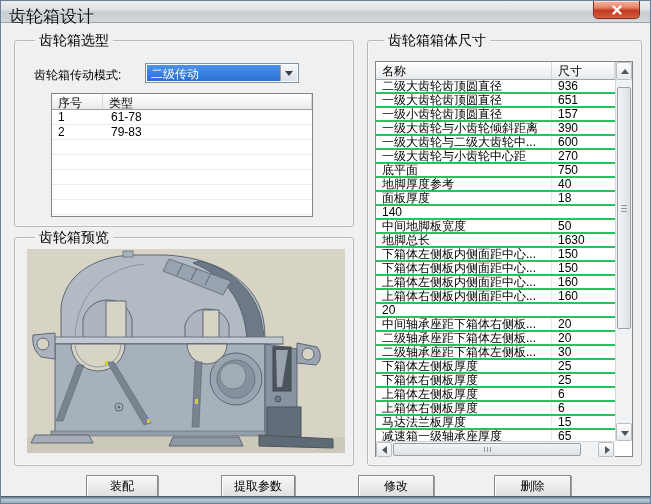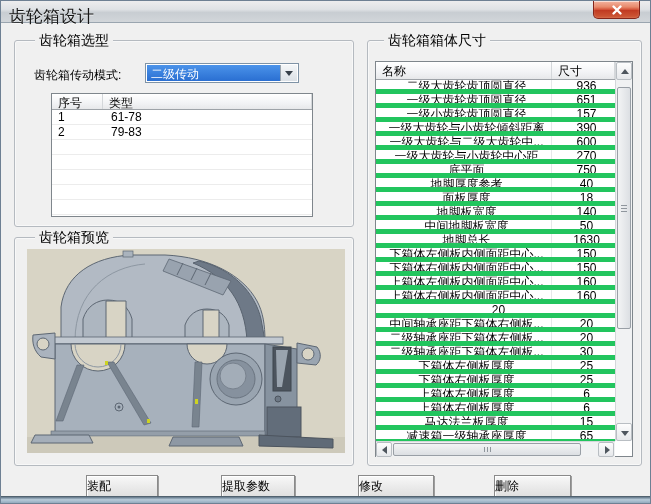--- a/index.html
+++ b/index.html
@@ -66,21 +66,21 @@
     border-bottom:1px solid #9ea3a8; }
   .th { padding:1px 0 0 6px; border-right:1px solid #d4d7da; white-space:nowrap; overflow:hidden;
     box-shadow:inset 0 1px 0 #fff; }
 
   
   .trow1 { display:flex; height:15px; border-bottom:1px solid #ececec; }
   .trow1 .c-index { width:51px; padding-left:6px; line-height:14px; }
   .trow1 .c-type  { flex:1; padding-left:8px; line-height:14px; }
 
   
-  .drow { display:flex; height:14px; border-bottom:5px solid #22c55e; font-size:12px;text-align:center; }
+  .drow { display:flex; height:14px; border-bottom:2px solid #22c55e; font-size:12px; }
   .drow .dname { width:176px; padding-left:6px; line-height:13px; white-space:nowrap; overflow:hidden; border-right:1px solid #e6e8ea; }
   .drow .dval  { flex:1; padding-left:6px; line-height:13px; white-space:nowrap; overflow:hidden; }
 
   
   .vsb { position:absolute; background:#f1f2f3; border-left:1px solid #d4d7da; }
   .hsb { position:absolute; background:#f1f2f3; border-top:1px solid #d4d7da; }
   .sb-btn { position:absolute; background:linear-gradient(180deg,#fdfdfd,#e6e8eb);
     border:1px solid #b9bec3; border-radius:2px; }
   .sb-thumb { position:absolute; background:linear-gradient(90deg,#f3f4f5,#dcdfe3);
     border:1px solid #999fa6; border-radius:2px; }
@@ -92,21 +92,21 @@
   .arr.down  { border-left:4px solid transparent; border-right:4px solid transparent; border-top:5px solid #4e565e; }
   .arr.left  { border-top:4px solid transparent; border-bottom:4px solid transparent; border-right:5px solid #4e565e; }
   .arr.right { border-top:4px solid transparent; border-bottom:4px solid transparent; border-left:5px solid #4e565e; }
 
   
   .btn {
     position:absolute; height:22px;
     background:linear-gradient(180deg,#f8f8f8,#e9e9e9 60%,#e0e0e0);
     border:1px solid #8a8a8a;
     box-shadow:1px 1px 0 rgba(90,90,90,.55), inset 1px 1px 0 #ffffff;
-    font-size:12px; line-height:20px; color:#000; cursor:default;
+    font-size:12px; text-align:center; line-height:20px; color:#000; cursor:default;
     white-space:nowrap; overflow:hidden;
   }
 
   
   .preview-img { position:absolute; left:12px; top:11px; width:318px; height:204px; }
 
   .bottom-band {
     position:absolute; left:0; bottom:0; width:100%; height:7px;
     background:linear-gradient(180deg,#5f7486,#b9cbd9 45%,#93aabd);
     border-top:1px solid #51626f;
@@ -266,21 +266,20 @@
           </div>
           <div class="drow">
             <span class="dname">地脚厚度参考</span>
             <span class="dval">40</span>
           </div>
           <div class="drow">
             <span class="dname">面板厚度</span>
             <span class="dval">18</span>
           </div>
           <div class="drow">
-            <span class="dname">地脚板宽度</span>
             <span class="dval">140</span>
           </div>
           <div class="drow">
             <span class="dname">中间地脚板宽度</span>
             <span class="dval">50</span>
           </div>
           <div class="drow">
             <span class="dname">地脚总长</span>
             <span class="dval">1630</span>
           </div>

